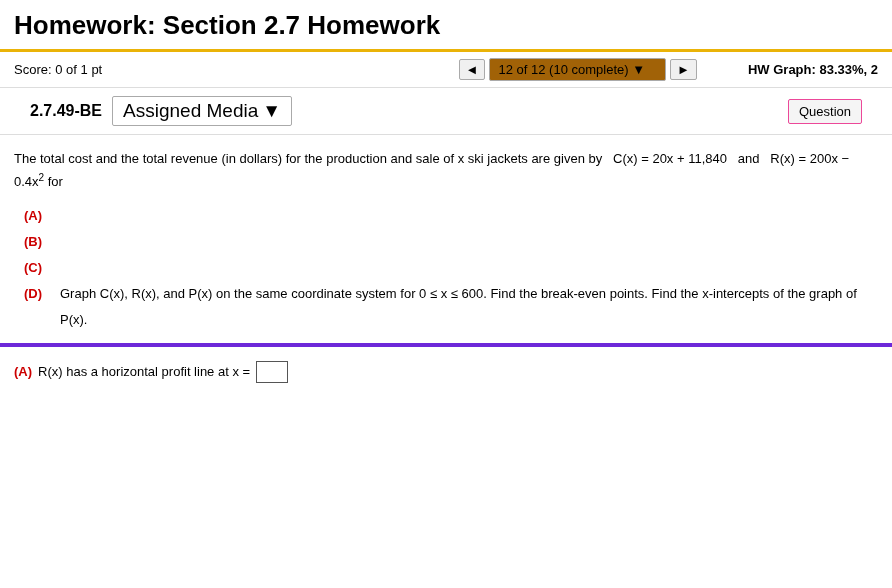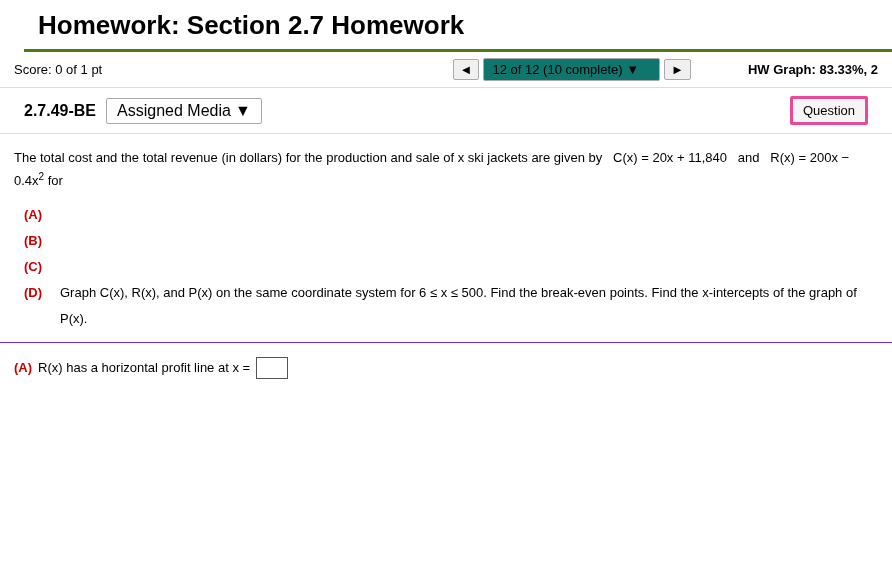--- a/index.html
+++ b/index.html
@@ -1,35 +1,34 @@
 <!DOCTYPE html>
 <html><head>
   <meta charset="utf-8">
   <style>
     * { box-sizing: border-box; margin: 0; padding: 0; }
     body { font-family: Arial, sans-serif; font-size: 14px; background: #fff; color: #000; width: 892px; }
 
     .title-bar {
       background: #fff;
-      border-bottom: 3px solid #4d7c0f;
+      border-bottom: 3px solid #eab308;
       padding: 10px 14px 8px 14px;
-      margin-left: 24px;
     }
     .title-bar h1 {
       font-size: 26px;
       font-weight: bold;
       color: #000;
     }
 
     .score-bar {
       display: flex;
       align-items: center;
       padding: 6px 14px;
       border-bottom: 1px solid #ddd;
-      gap: 27px;
+      gap: 21px;
     }
     .score-label {
       font-size: 13px;
       font-weight: bold;
     }
     .score-label span { font-weight: normal; }
     .nav-controls {
       display: flex;
       align-items: center;
       margin-left: auto;
@@ -38,68 +37,68 @@
     .nav-btn {
       border: 1px solid #aaa;
       background: #f0f0f0;
       cursor: pointer;
       padding: 2px 6px;
       font-size: 13px;
       border-radius: 2px;
     }
     .nav-dropdown {
       border: 1px solid #aaa;
-      background: #0f766e;
+      background: #a16207;
       padding: 3px 20px 3px 8px;
       font-size: 13px;
       border-radius: 2px;
       cursor: pointer;
       position: relative;
     }
     .hw-score {
       margin-left: 30px;
       font-size: 13px;
       font-weight: bold;
     }
 
     .question-bar {
       display: flex;
       align-items: center;
-      padding: 8px 24px;
+      padding: 8px 30px;
       border-bottom: 1px solid #ddd;
       gap: 10px;
     }
     .question-id {
       font-size: 16px;
       font-weight: bold;
     }
     .assigned-media-btn {
       border: 1px solid #aaa;
       background: #fff;
       padding: 3px 10px;
-      font-size: 16px;
+      font-size: 19px;
       cursor: pointer;
       border-radius: 2px;
       display: flex;
       align-items: center;
       gap: 4px;
     }
     .question-btn {
       margin-left: auto;
-      border: 3px solid #ec4899;
+      border: 1px solid #ec4899;
       background: #f5f5f5;
       padding: 4px 10px;
       font-size: 13px;
       cursor: pointer;
       border-radius: 2px;
     }
 
     .problem-area {
       padding: 14px 14px 10px 14px;
-      border-bottom: 1px solid #6d28d9;
+      border-bottom: 4px solid #6d28d9;
     }
     .problem-text {
       font-size: 13px;
       line-height: 1.6;
       margin-bottom: 10px;
     }
     .parts-list {
       margin-left: 10px;
       font-size: 13px;
       line-height: 2;
@@ -187,21 +186,21 @@
       <span class="part-letter">(A)</span>
     </div>
     <div class="part-row">
       <span class="part-letter">(B)</span>
     </div>
     <div class="part-row">
       <span class="part-letter">(C)</span>
     </div>
     <div class="part-row">
       <span class="part-letter">(D)</span>
-      <span>Graph C(x), R(x), and P(x) on the same coordinate system for 6 ≤ x ≤ 500. Find the break-even points. Find the x-intercepts of the graph of P(x).</span>
+      <span>Graph C(x), R(x), and P(x) on the same coordinate system for 0 ≤ x ≤ 600. Find the break-even points. Find the x-intercepts of the graph of P(x).</span>
     </div>
   </div>
 </div>
 
 <div class="answer-area">
   <div class="answer-row">
     <span class="answer-label">(A)</span>
     <span>R(x) has a horizontal profit line at x =</span>
     <input type="text" class="answer-input" value="" style="">
   </div>

